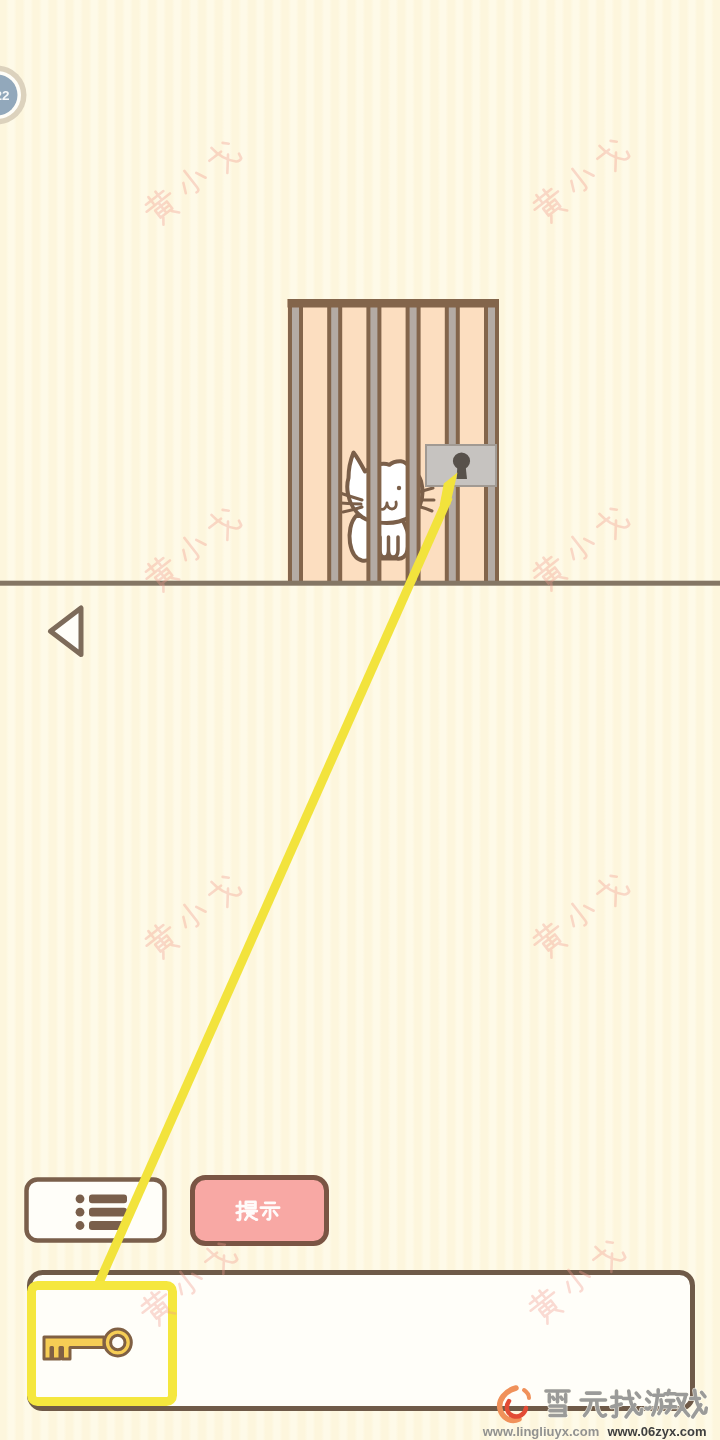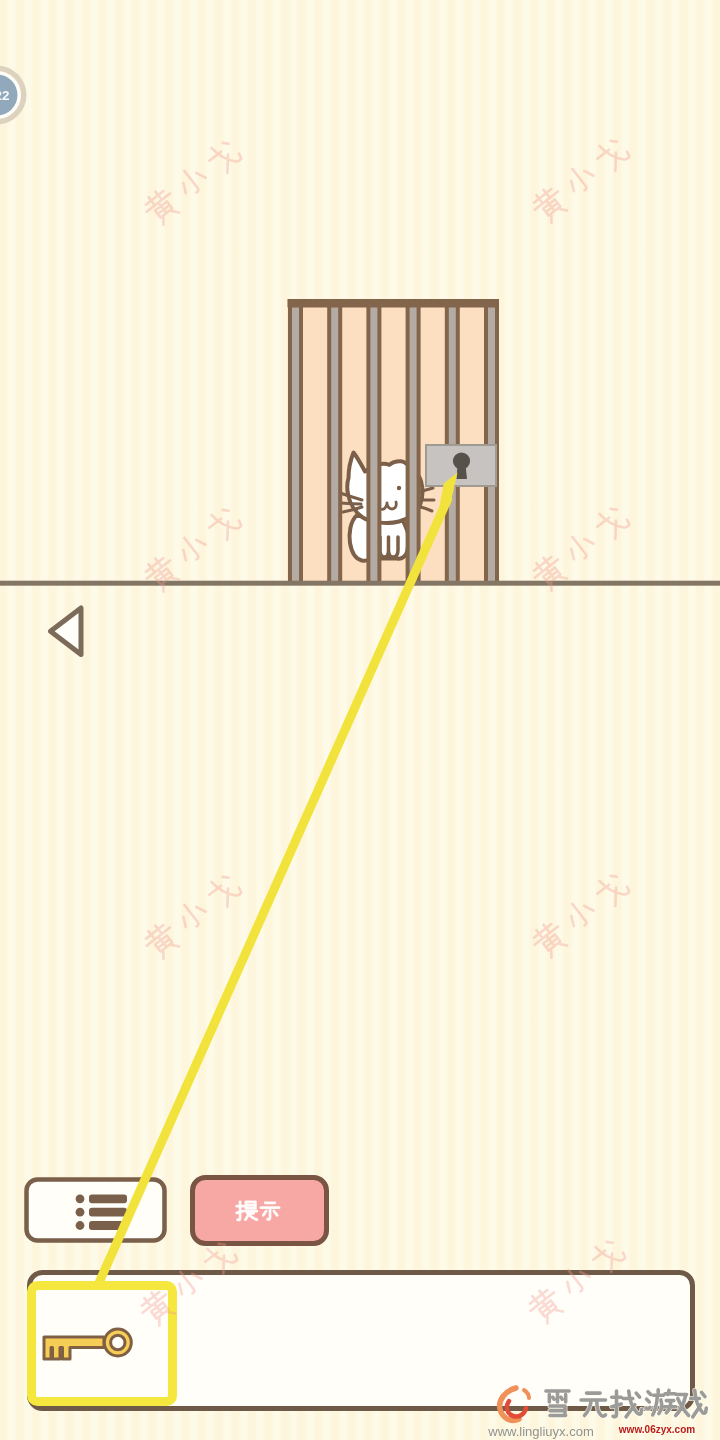--- a/index.html
+++ b/index.html
@@ -168,14 +168,14 @@
 <use href="#wmtext" transform="translate(193,916) rotate(-38)"></use>
 
 <use href="#wmtext" transform="translate(581,915) rotate(-38)"></use>
 
 <use href="#wmtext" transform="translate(189,1283) rotate(-38)"></use>
 
 <use href="#wmtext" transform="translate(577,1281) rotate(-38)"></use>
 </g>
 </svg>
 
-<div style="position:absolute;left:481px;top:1424px;width:120px;text-align:center;font-size:13px;font-weight:normal;color:#929290;">www.lingliuyx.com</div>
-<div style="position:absolute;left:597px;top:1424px;width:120px;text-align:center;font-size:10px;font-weight:bold;color:#b91c1c;">www.06zyx.com</div>
+<div style="position:absolute;left:481px;top:1424px;width:120px;text-align:center;font-size:13px;font-weight:bold;color:#929290;">www.lingliuyx.com</div>
+<div style="position:absolute;left:597px;top:1424px;width:120px;text-align:center;font-size:13px;font-weight:bold;color:#404040;">www.06zyx.com</div>
 
 </body></html>

